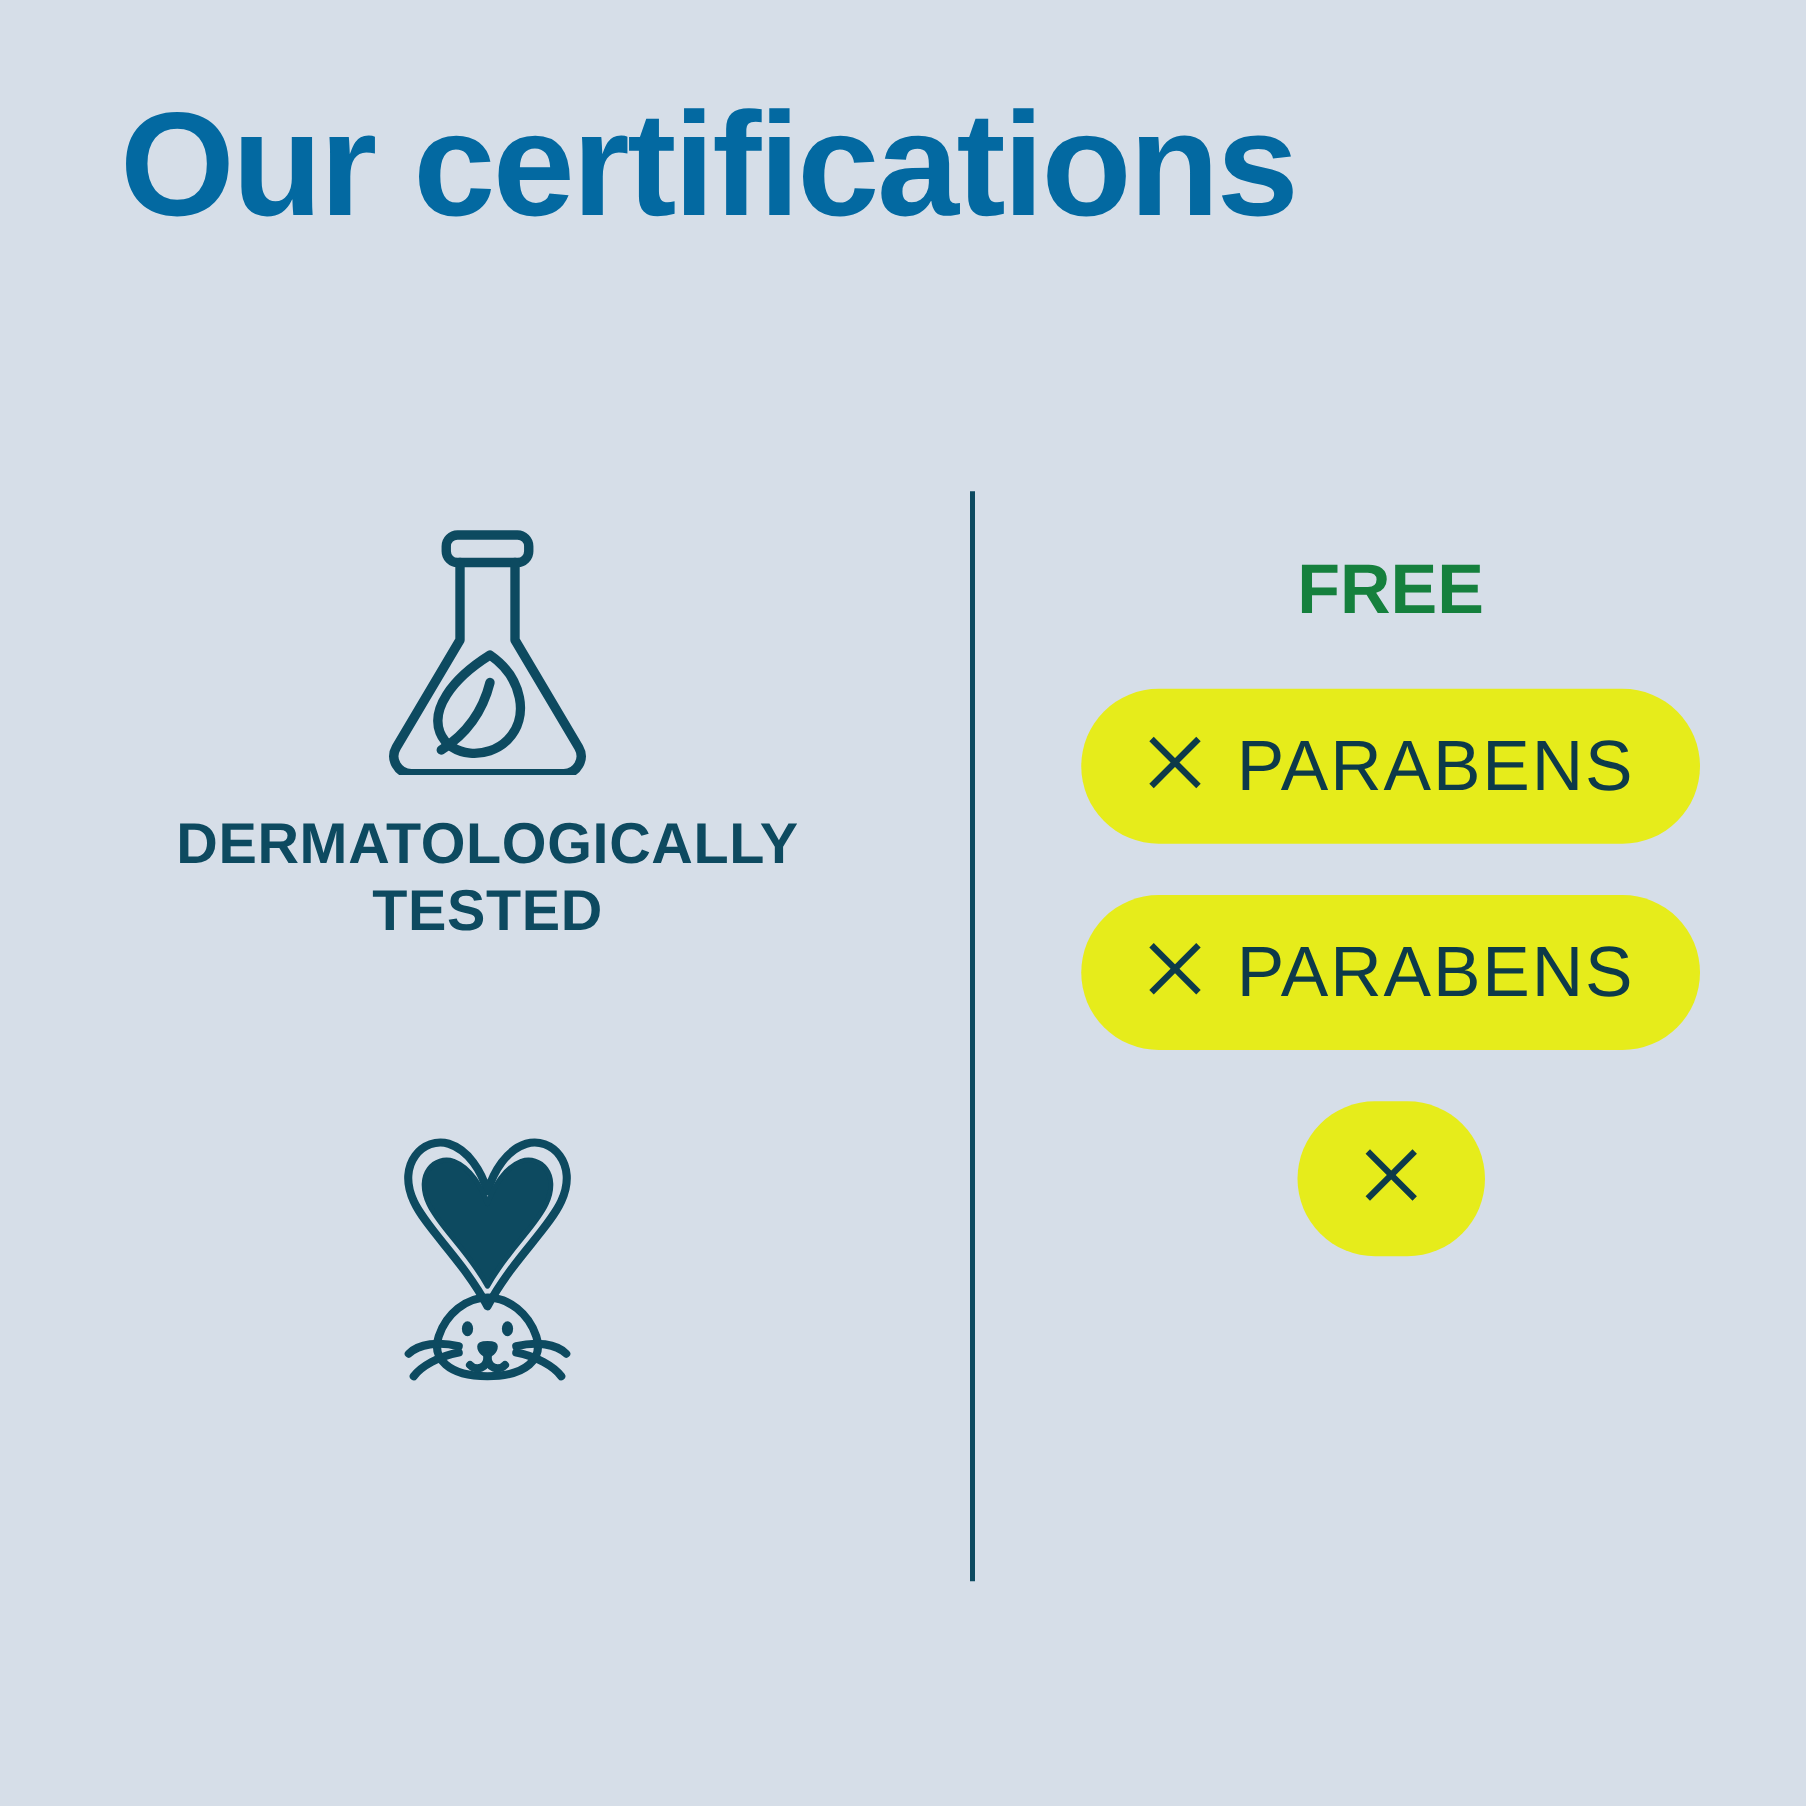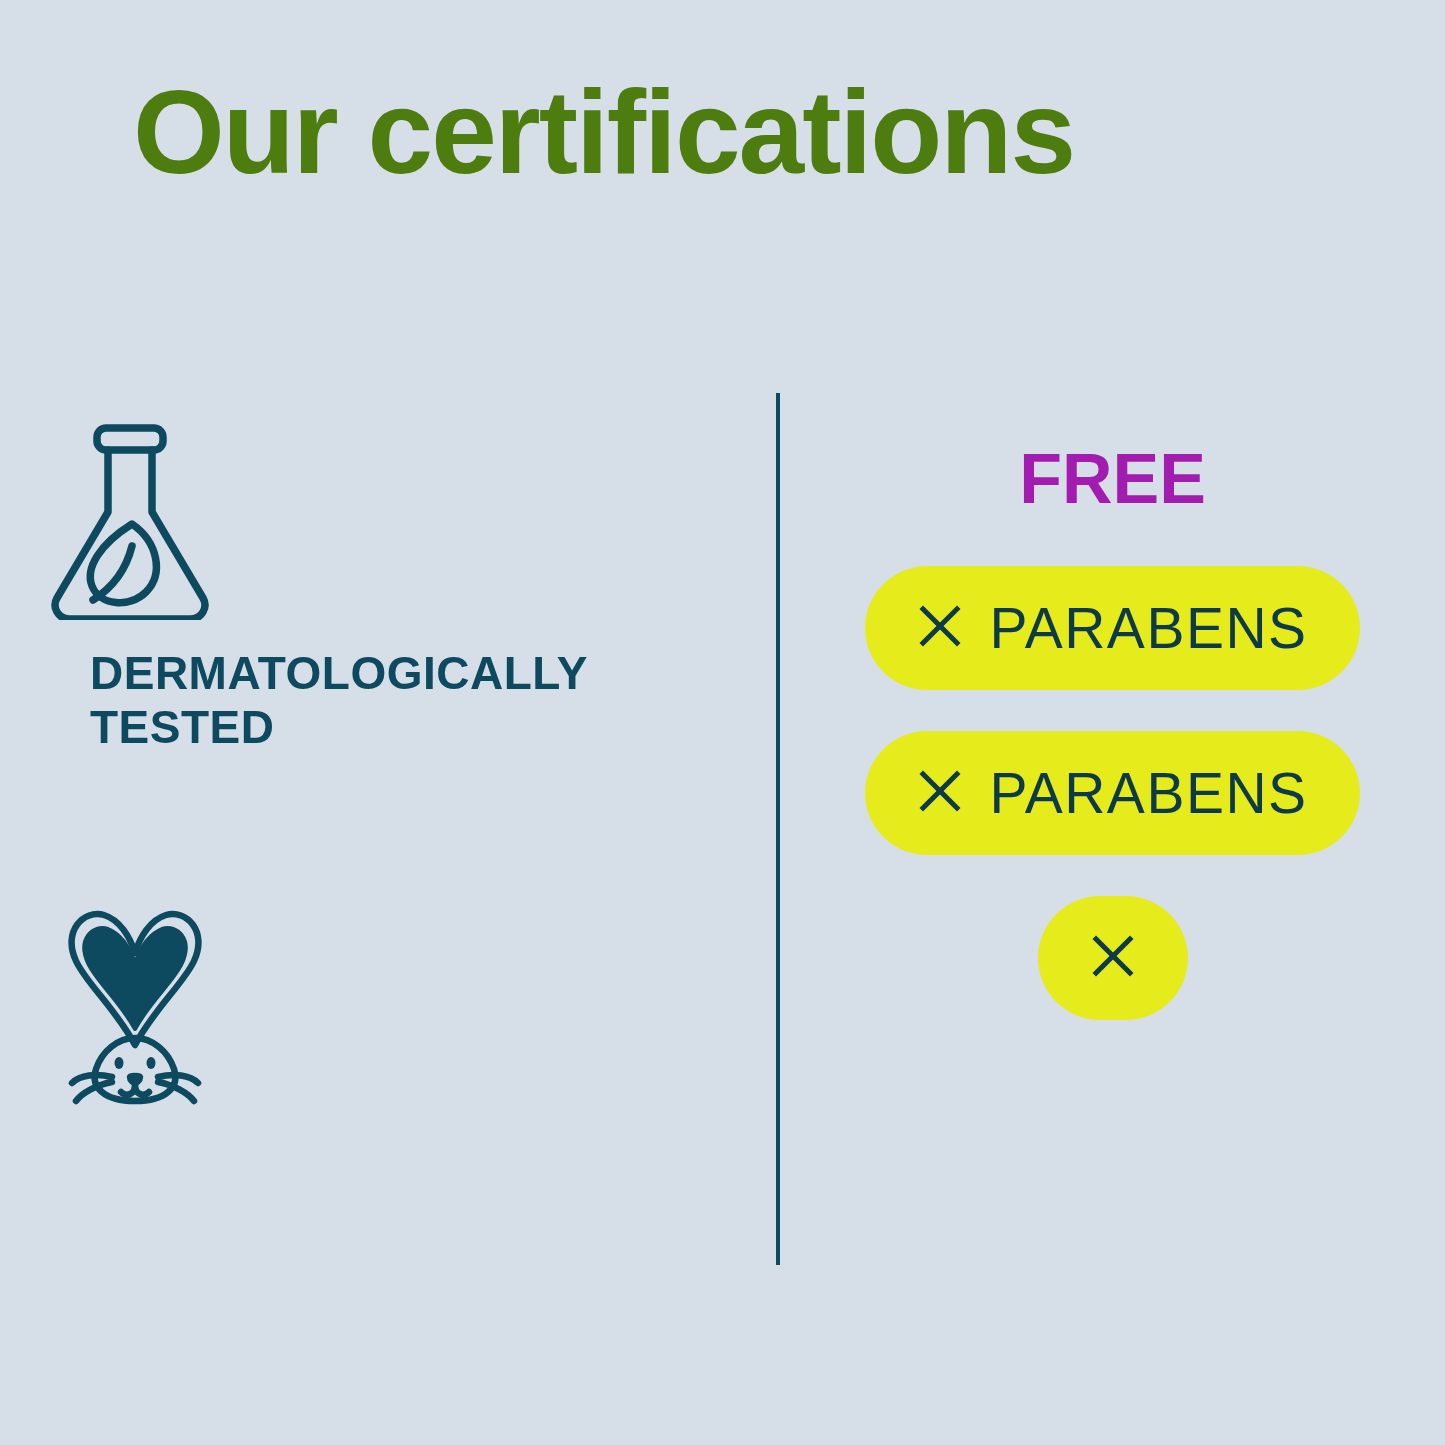--- a/index.html
+++ b/index.html
@@ -19,24 +19,23 @@
   }
 
   
   .page-title {
     position: absolute;
     left: 96px;
     top: 68px;
     font-size: 118px;
     font-weight: 700;
     letter-spacing: -2px;
-    color: #4d7c0f;
+    color: #0369a1;
     line-height: 1.1;
     white-space: nowrap;
-    margin-left: 37px;
   }
 
   
   .divider {
     position: absolute;
     left: 776px;
     top: 393px;
     width: 4px;
     height: 872px;
     background: #0d4a60;
@@ -47,20 +46,21 @@
     position: absolute;
     left: 40px;
     top: 400px;
     width: 700px;
     height: 880px;
   }
   .cert-block {
     position: absolute;
     left: 0;
     width: 700px;
+    text-align: center;
   }
   .cert-block.derm { top: 20px; }
   .cert-block.vegan { top: 505px; }
 
   .cert-icon {
     display: block;
     margin: 0 auto;
   }
   .cert-label {
     margin-top: 22px;
@@ -75,24 +75,24 @@
 
   
   .right-col {
     position: absolute;
     left: 820px;
     top: 440px;
     width: 585px;
   }
   .free-of {
     text-align: center;
-    font-size: 70px;
+    font-size: 56px;
     font-weight: 700;
     line-height: 1.12;
-    color: #a21caf;
+    color: #15803d;
     letter-spacing: 0px;
   }
   .pill-list {
     margin-top: 48px;
     display: flex;
     flex-direction: column;
     align-items: center;
     gap: 41px;
   }
   .pill {

